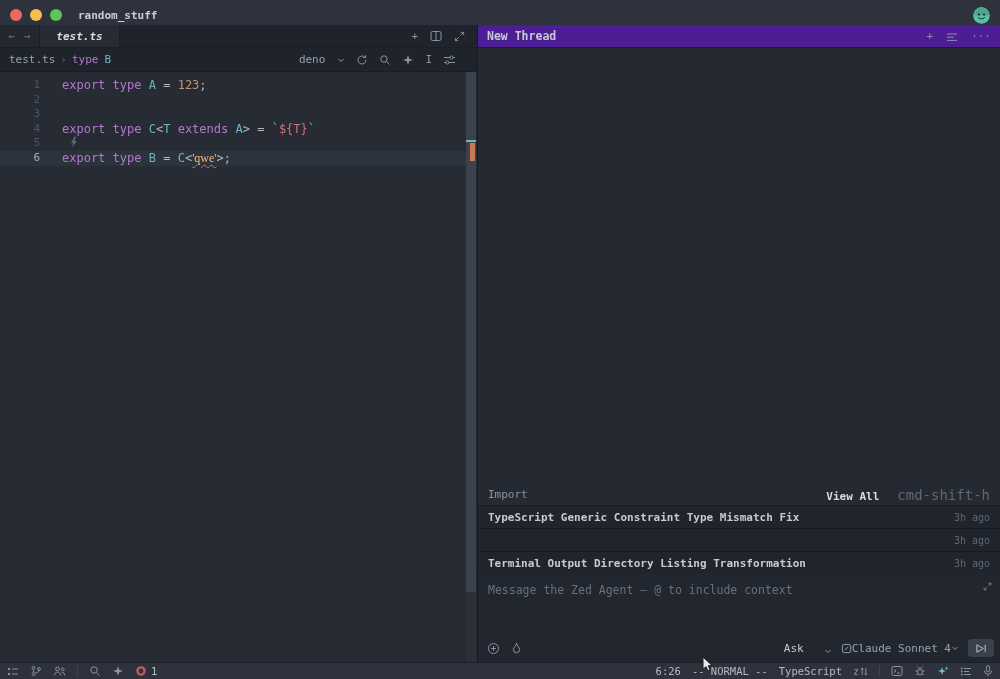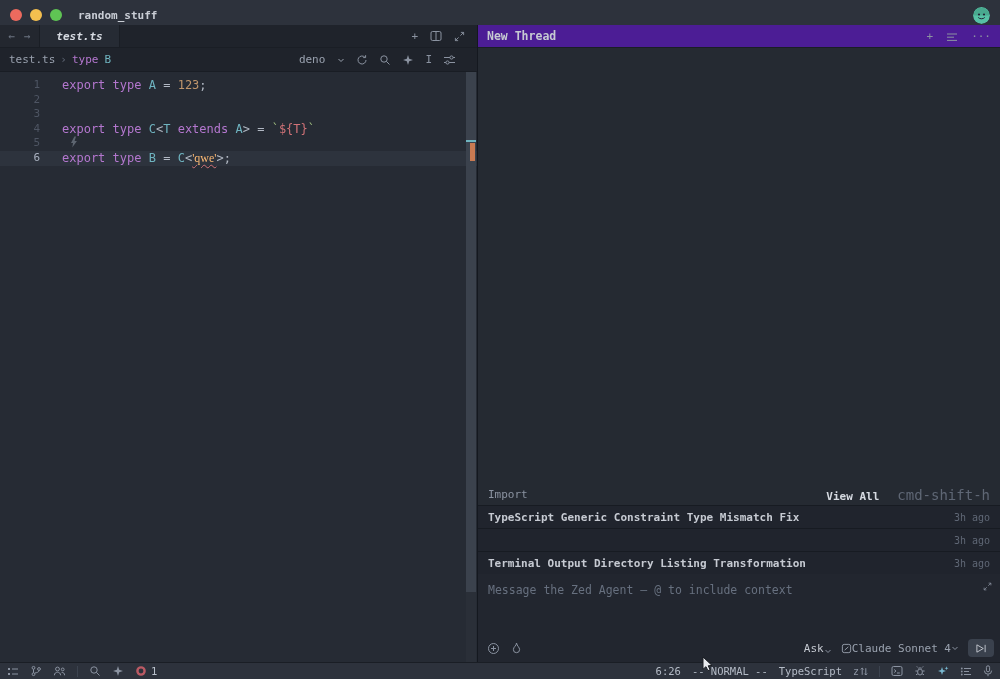--- a/index.html
+++ b/index.html
@@ -78,21 +78,21 @@
   .recent-item { height:23px; display:flex; align-items:center; padding:0 10px; background:#20242d;
     border-top:1px solid #171b22; font-weight:bold; color:#c6cad2; flex:none; }
   .recent-item:last-of-type { border-bottom:1px solid #171b22; }
   .recent-item .time { margin-left:auto; color:#5f6775; font-size:10px; font-weight:normal; }
 
   .composer { height:88px; background:#22262f; position:relative; padding:9px 10px; flex:none; font-size:11.5px; }
   .placeholder { color:#67707f; }
   .composer-expand { position:absolute; top:8px; right:8px; color:#5f6775; }
   .composer-bottom { position:absolute; left:9px; right:6px; bottom:5px; display:flex; align-items:center; gap:11px; color:#8b93a1; }
   .composer-right { margin-left:auto; display:flex; align-items:center; gap:9px; }
-  .mode { color:#c6cad2; display:flex; align-items:flex-end; gap:0; font-size:11px; }
+  .mode { color:#c6cad2; display:flex; align-items:flex-end; gap:20px; font-size:11px; }
   .model { color:#9aa2af; display:flex; align-items:center; font-size:11px; }
   .send-btn { width:26px; height:18px; border-radius:4px; background:#3a414d; display:flex;
     align-items:center; justify-content:center; color:#c6cad2; }
 
   
   .statusbar { position:absolute; bottom:0; left:0; right:0; height:17px; background:#2d323c;
     border-top:1px solid #1a1e25; display:flex; align-items:center; padding:0 7px; font-size:10.5px; color:#9aa2af; }
   .sb-left { display:flex; align-items:center; gap:11px; }
   .sb-right { margin-left:auto; display:flex; align-items:center; gap:11px; }
   .sb-div { width:1px; height:11px; background:#3c434f; }

